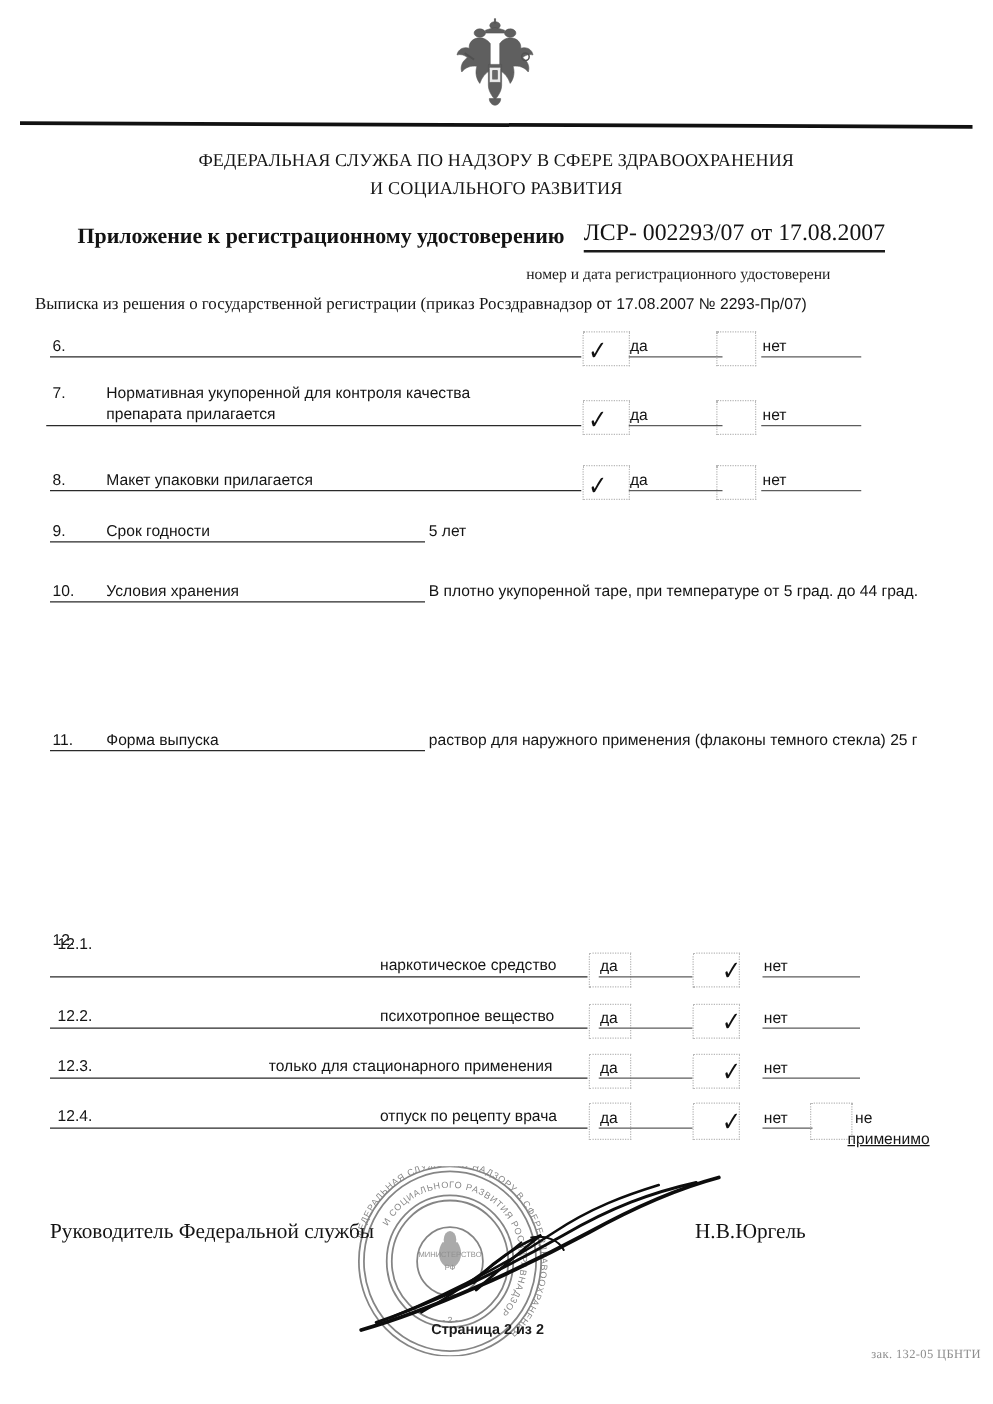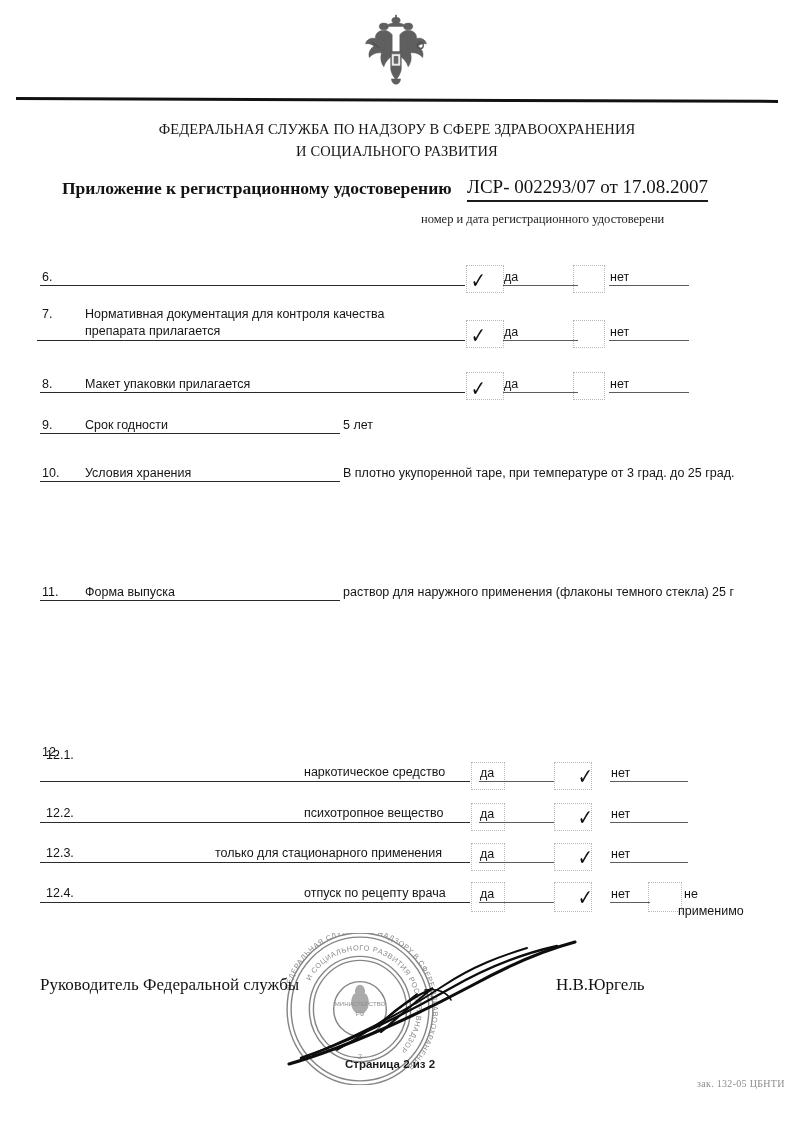--- a/index.html
+++ b/index.html
@@ -249,35 +249,39 @@
 
   <div class="org-title">
     <div>ФЕДЕРАЛЬНАЯ СЛУЖБА ПО НАДЗОРУ В СФЕРЕ ЗДРАВООХРАНЕНИЯ</div>
     <div>И СОЦИАЛЬНОГО РАЗВИТИЯ</div>
   </div>
 
   <div class="annex-label">Приложение к регистрационному удостоверению</div>
   <div class="reg-number">ЛСР- 002293/07 от 17.08.2007</div>
   <div class="reg-caption">номер и дата регистрационного удостоверени</div>
 
+  <div class="extract-line">
+    <span>Выписка из решения о государственной регистрации (приказ Росздравнадзор</span>
+    <span class="mono-part">от 17.08.2007 № 2293-Пр/07)</span>
+  </div>
 
   <div class="num" style="left:42px; top:270px;">6.</div>
   <div class="rule" style="left:40px; top:285px; width:425px;"></div>
 
   <div class="cbox" style="left:466px; top:265px; width:38px; height:28px;"></div>
   <div class="tick" style="left:469px; top:270px;">✓</div>
   <div class="yn" style="left:504px; top:270px;">да</div>
   <div class="rule soft" style="left:503px; top:285px; width:75px;"></div>
 
   <div class="cbox" style="left:573px; top:265px; width:32px; height:28px;"></div>
   <div class="yn" style="left:610px; top:270px;">нет</div>
   <div class="rule soft" style="left:609px; top:285px; width:80px;"></div>
 
   <div class="num" style="left:42px; top:307px;">7.</div>
-  <div class="lbl" style="left:85px; top:307px;">Нормативная документация для контроля качества</div>
+  <div class="lbl" style="left:85px; top:307px;">Нормативная укупоренной для контроля качества</div>
   <div class="lbl" style="left:85px; top:324px;">препарата прилагается</div>
   <div class="rule" style="left:37px; top:340px; width:428px;"></div>
 
   <div class="cbox" style="left:466px; top:320px; width:38px; height:28px;"></div>
   <div class="tick" style="left:469px; top:325px;">✓</div>
   <div class="yn" style="left:504px; top:325px;">да</div>
   <div class="rule soft" style="left:503px; top:340px; width:75px;"></div>
 
   <div class="cbox" style="left:573px; top:320px; width:32px; height:28px;"></div>
   <div class="yn" style="left:610px; top:325px;">нет</div>
@@ -297,21 +301,21 @@
   <div class="rule soft" style="left:609px; top:392px; width:80px;"></div>
 
   <div class="num" style="left:42px; top:418px;">9.</div>
   <div class="lbl" style="left:85px; top:418px;">Срок годности</div>
   <div class="rule" style="left:40px; top:433px; width:300px;"></div>
   <div class="val" style="left:343px; top:418px;">5 лет</div>
 
   <div class="num" style="left:42px; top:466px;">10.</div>
   <div class="lbl" style="left:85px; top:466px;">Условия хранения</div>
   <div class="rule" style="left:40px; top:481px; width:300px;"></div>
-  <div class="val" style="left:343px; top:466px;">В плотно укупоренной таре, при температуре от 3 град. до 25 град.</div>
+  <div class="val" style="left:343px; top:466px;">В плотно укупоренной таре, при температуре от 5 град. до 44 град.</div>
 
   <div class="num" style="left:42px; top:585px;text-align:center;">11.</div>
   <div class="lbl" style="left:85px; top:585px;">Форма выпуска</div>
   <div class="rule" style="left:40px; top:600px; width:300px;"></div>
   <div class="val" style="left:343px; top:585px;">раствор для наружного применения (флаконы темного стекла) 25 г</div>
 
   <div class="num" style="left:42px; top:745px;">12.</div>
 
   <div class="num" style="left:46px; top:748px;">12.1.</div>
   <div class="lbl" style="left:304px; top:765px;">наркотическое средство</div>
@@ -360,21 +364,21 @@
   <div class="yn" style="left:480px; top:887px;">да</div>
   <div class="rule soft" style="left:479px; top:902px; width:75px;"></div>
 
   <div class="cbox" style="left:554px; top:882px; width:38px; height:30px;"></div>
   <div class="tick" style="left:576px; top:887px;">✓</div>
   <div class="yn" style="left:611px; top:887px;">нет</div>
   <div class="rule soft" style="left:610px; top:902px; width:40px;"></div>
 
   <div class="cbox" style="left:648px; top:882px; width:34px; height:30px;"></div>
   <div class="yn" style="left:684px; top:887px;">не</div>
-  <div class="yn" style="left:678px; top:904px;">применимо</div>
+  <div class="yn" style="left:678px; top:904px;text-decoration:underline;">применимо</div>
 
   <div class="seal">
     <svg viewBox="0 0 160 150" width="162" height="152" aria-hidden="true">
       <defs>
         <path id="outerArc" d="M 80,150 m -72,-75 a 72,75 0 1,1 144,0 a 72,75 0 1,1 -144,0"></path>
         <path id="midArc" d="M 80,150 m -56,-75 a 56,58 0 1,1 112,0 a 56,58 0 1,1 -112,0"></path>
         <path id="innerArc" d="M 80,150 m -38,-75 a 38,40 0 1,1 76,0 a 38,40 0 1,1 -76,0"></path>
       </defs>
       <g fill="none" stroke="#3b3b3b" stroke-width="1.4">
         <ellipse cx="80" cy="75" rx="72" ry="75"></ellipse>

